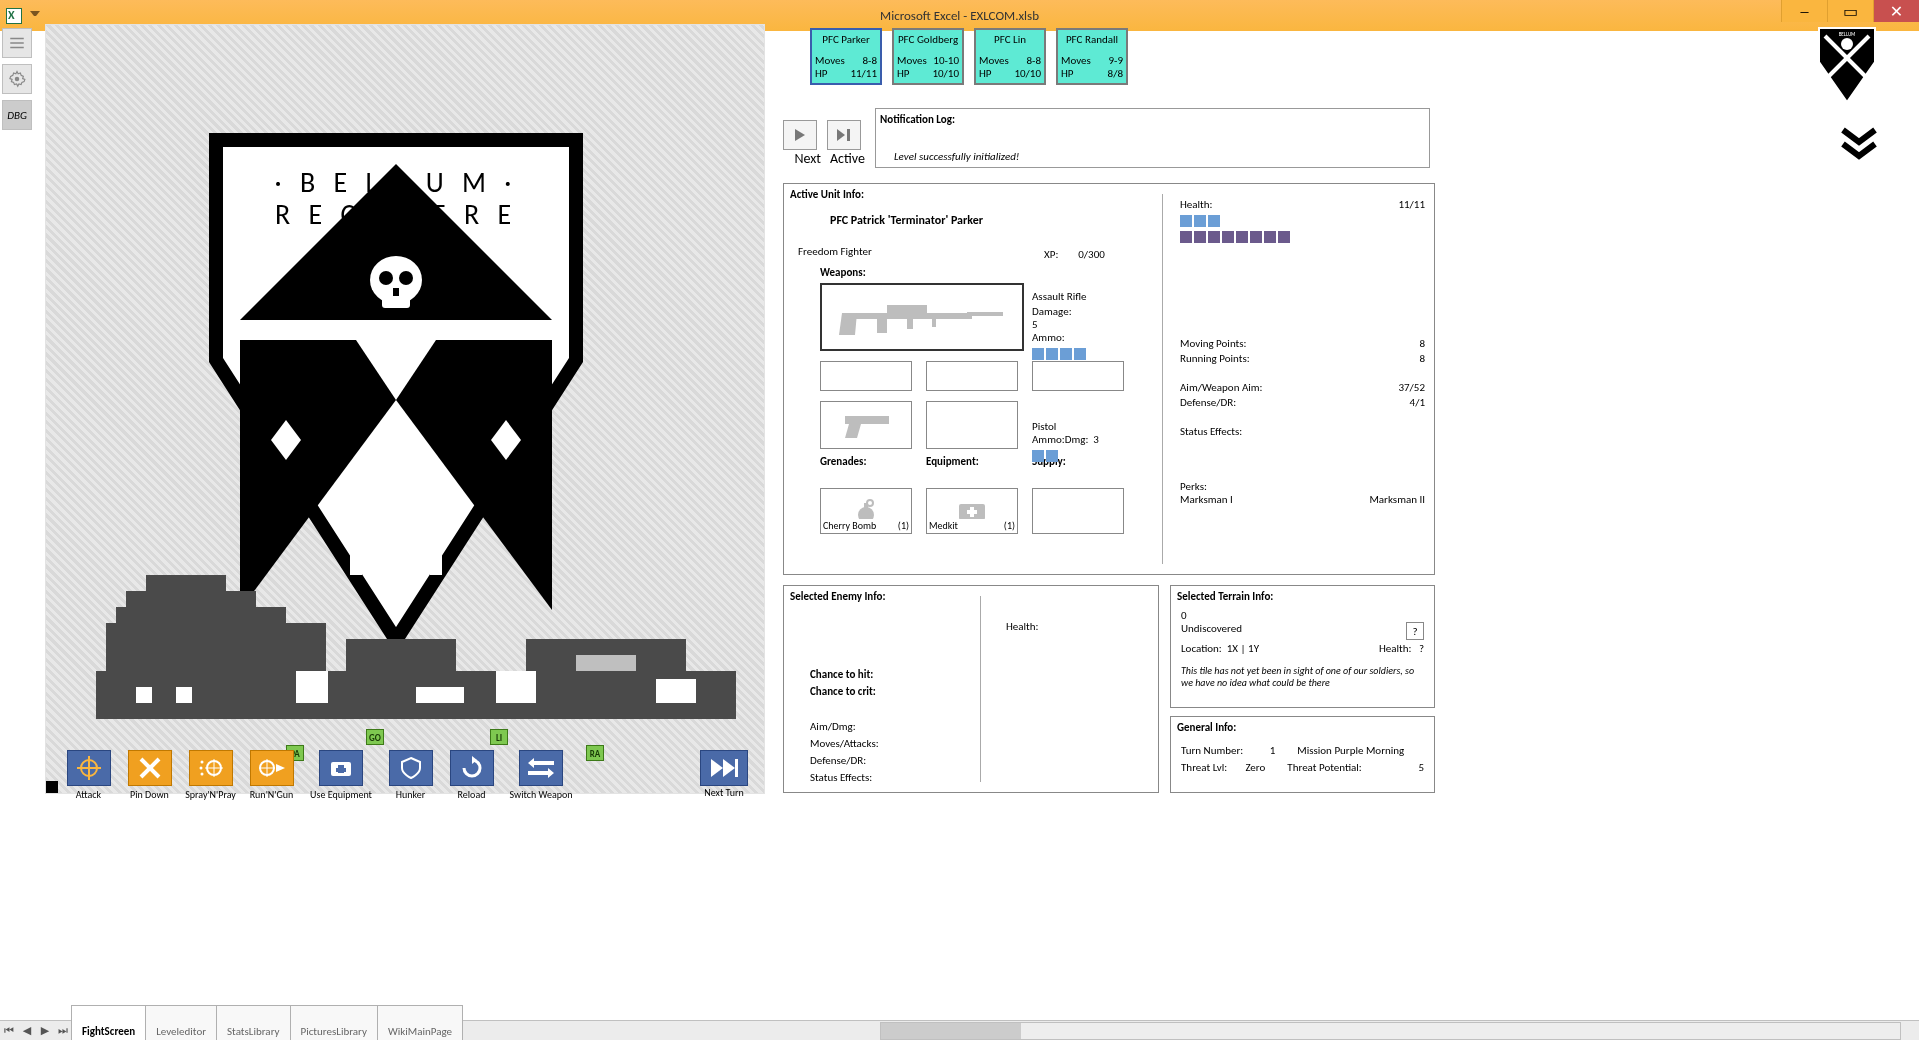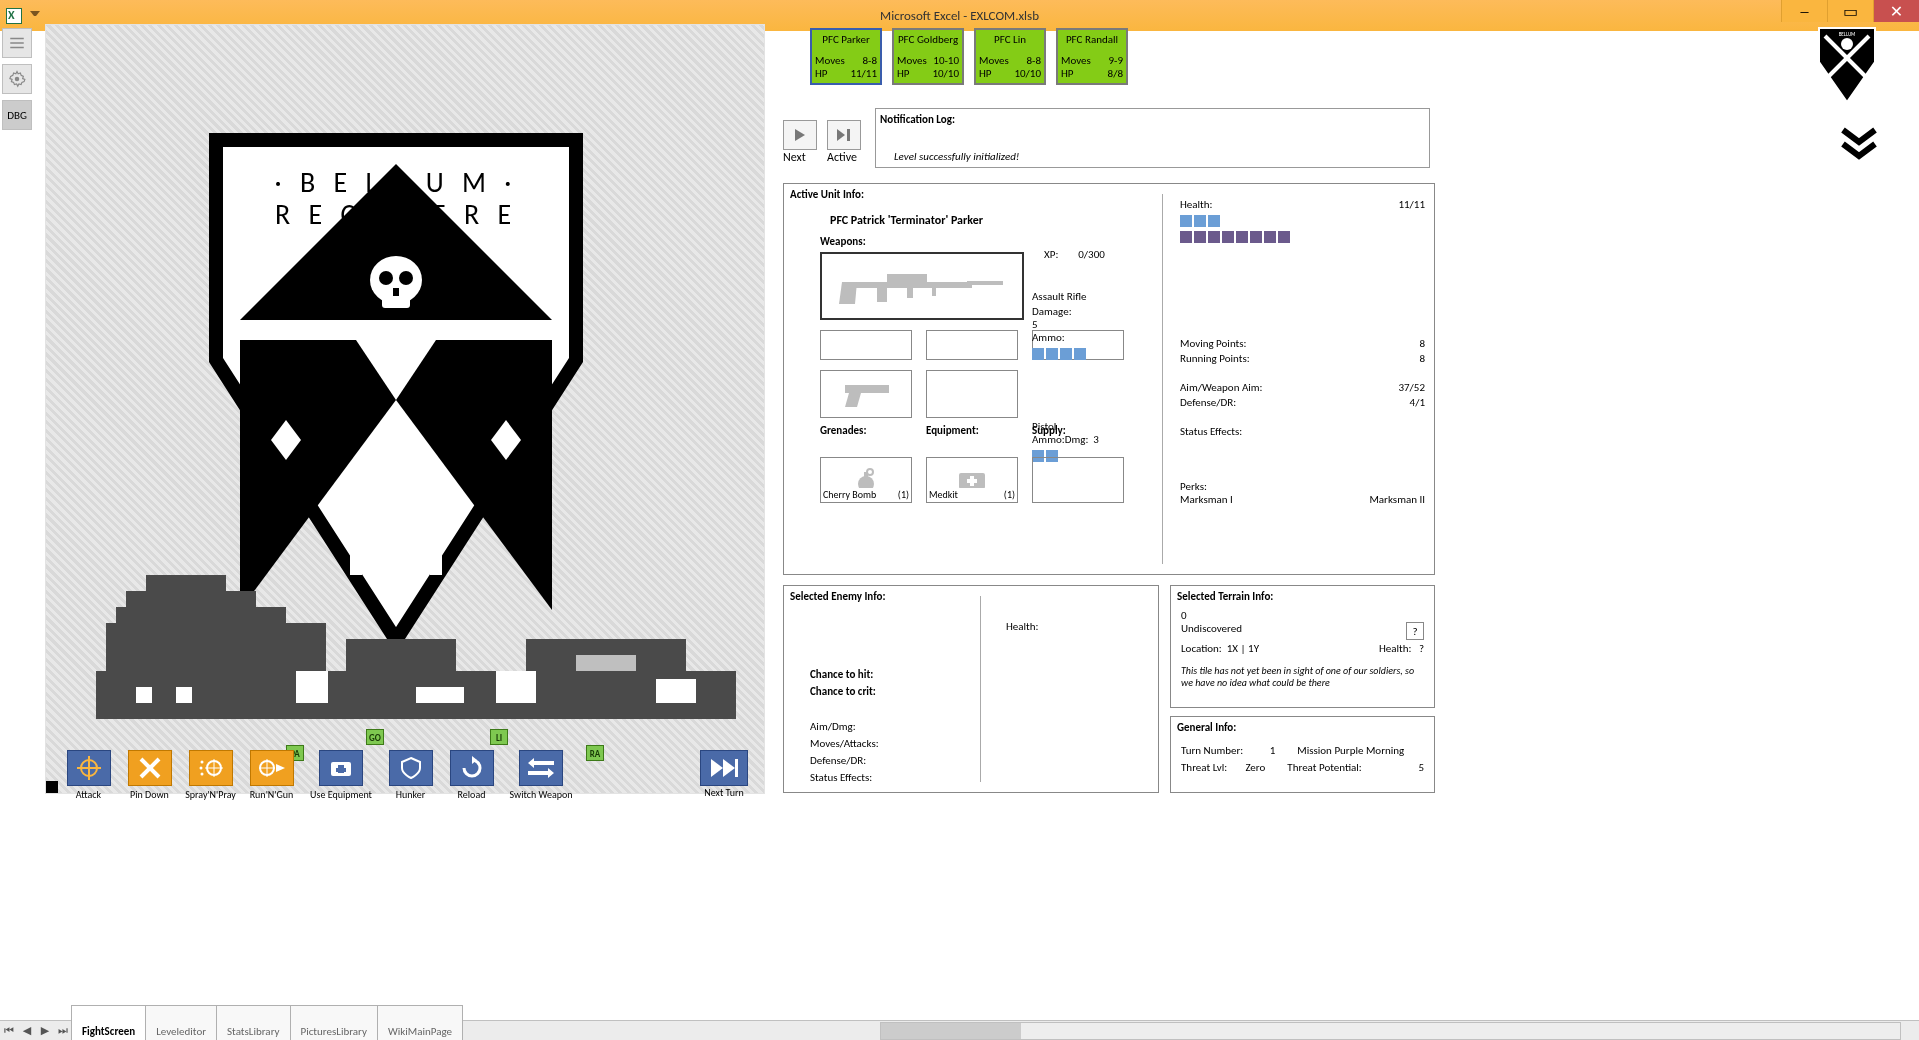--- a/index.html
+++ b/index.html
@@ -7,46 +7,46 @@
 
 .titlebar{height:31px;background:linear-gradient(#fdbb5a,#fab63f);display:flex;align-items:center;position:relative;}
 .titlebar .xl-ic{width:16px;height:16px;margin:0 6px;background:#fff;border:1px solid #207245;position:relative;}
 .titlebar .xl-ic::after{content:"X";position:absolute;left:1px;top:-1px;color:#207245;font-size:12px;font-weight:bold;}
 .titlebar .caret{width:10px;height:10px;margin-left:2px;border-left:4px solid transparent;border-right:4px solid transparent;border-top:5px solid #7a5520;}
 .titlebar .title{position:absolute;left:50%;transform:translateX(-50%);font-size:13px;color:#333;}
 .titlebar .winbtn{position:absolute;right:0;top:0;display:flex;}
 .titlebar .winbtn div{width:46px;height:22px;display:flex;align-items:center;justify-content:center;background:#fab63f;border-left:1px solid #e0a030;}
 .titlebar .winbtn .close{background:#c8504f;color:#fff;}
 
-.rail{position:absolute;left:2px;top:28px;display:flex;flex-direction:column;gap:6px;}
+.rail{position:absolute;left:2px;top:28px;display:flex;flex-direction:column;gap:6px;font-style:italic;}
 .rail div{width:30px;height:30px;background:#e6e6e6;border:1px solid #bfbfbf;display:flex;align-items:center;justify-content:center;}
 .rail .dbg{background:#ccc;font-size:11px;}
 .rail .g{width:18px;height:18px;fill:#888;}
 
 .viewport{position:absolute;left:45px;top:24px;width:720px;height:770px;background:repeating-linear-gradient(45deg,#e8e8e8 0 3px,#d9d9d9 3px 6px);border:1px solid #e3e3e3;overflow:hidden;}
 .logo{position:absolute;left:140px;top:95px;}
 .tmap{position:absolute;left:50px;top:550px;width:655px;height:200px;}
 .tile{position:absolute;width:16px;height:16px;}
 .bk{background:#4a4a4a;}
 .wt{background:#fff;}
 .lt{background:#bfbfbf;}
 .unit{width:18px;height:16px;background:#7ec850;border:1px solid #3d7a18;font-size:9px;display:flex;align-items:center;justify-content:center;color:#183a06;font-weight:bold;}
 .caret-sm{position:absolute;left:0;bottom:0;width:12px;height:12px;background:#000;}
 
 .squad{position:absolute;left:810px;top:28px;display:flex;gap:10px;}
-.card{width:72px;border:2px solid #7a7a7a;background:#84cc16;font-size:11px;padding:3px;}
+.card{width:72px;border:2px solid #7a7a7a;background:#5eead4;font-size:11px;padding:3px;}
 .card.sel{border:2px solid #3a5dad;}
 .card .nm{font-size:11px;text-align:center;padding-bottom:8px;}
 .card .row{display:flex;justify-content:space-between;}
 
 .badge{position:absolute;right:40px;top:24px;}
 .chevron{position:absolute;right:40px;top:124px;}
 
 .navbtn{position:absolute;left:783px;top:120px;display:flex;gap:6px;}
-.nb{width:38px;text-align:left;font-size:12px;}
+.nb{width:38px;text-align:right;font-size:14px;}
 .nb .ic{width:34px;height:30px;border:1px solid #999;background:#f4f4f4;display:flex;align-items:center;justify-content:center;}
 .notif{position:absolute;left:875px;top:108px;width:555px;height:60px;border:1px solid #999;padding:4px;font-size:11px;}
 .notif .hdr{font-weight:bold;}
 .notif .msg{position:absolute;bottom:4px;left:18px;font-style:italic;}
 
 .panel{position:absolute;border:1px solid #888;font-size:11px;}
 .plab{font-weight:bold;padding:4px 6px;}
 
 .p-active{left:783px;top:183px;width:652px;height:392px;}
 .p-active .body{padding:8px 14px;}
@@ -353,20 +353,21 @@
 </div>
 <div class="notif">
   <div class="hdr">Notification Log:</div>
   <div class="msg">Level successfully initialized!</div>
 </div>
 
 <div class="panel p-active">
   <div class="plab">Active Unit Info:</div>
   <div class="body">
     <div class="name">PFC Patrick 'Terminator' Parker</div>
+    <div class="role">Freedom Fighter</div>
     <div class="xp"><span>XP:</span>&nbsp;&nbsp;&nbsp;&nbsp;&nbsp;&nbsp;&nbsp;&nbsp;<span>0/300</span></div>
 
     <div class="wlab">Weapons:</div>
     <div class="wbox">
       <svg width="170" height="44" viewBox="0 0 170 44" fill="#bdbdbd">
         <rect x="15" y="18" width="120" height="6"></rect>
           <rect x="130" y="17" width="36" height="4"></rect>
         <rect x="50" y="10" width="40" height="8"></rect>
           <rect x="40" y="24" width="10" height="14"></rect>
         <polygon points="5,18 20,18 18,40 2,40"></polygon>

